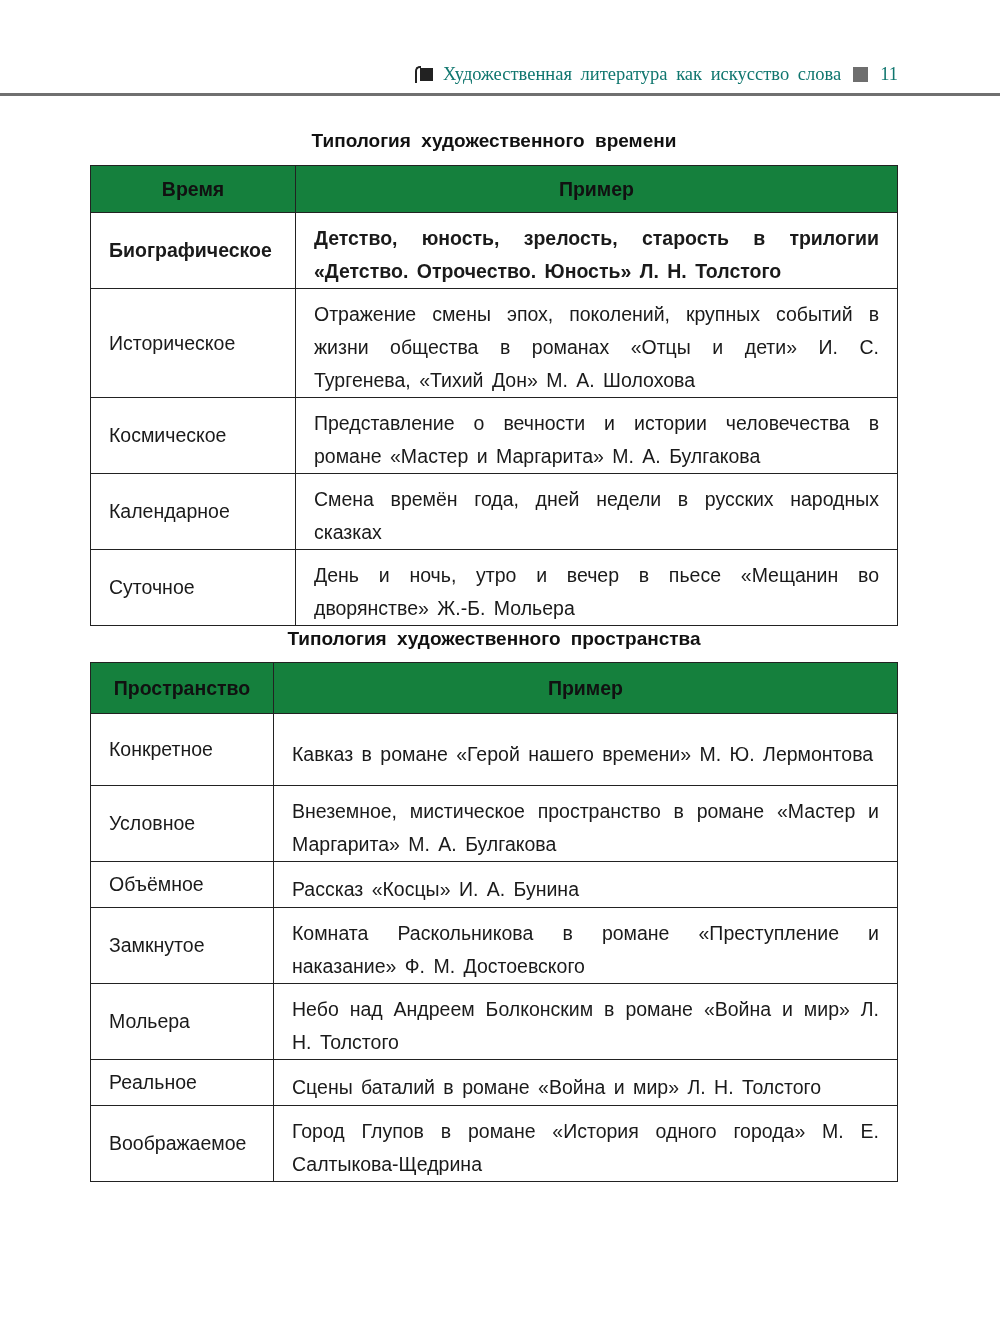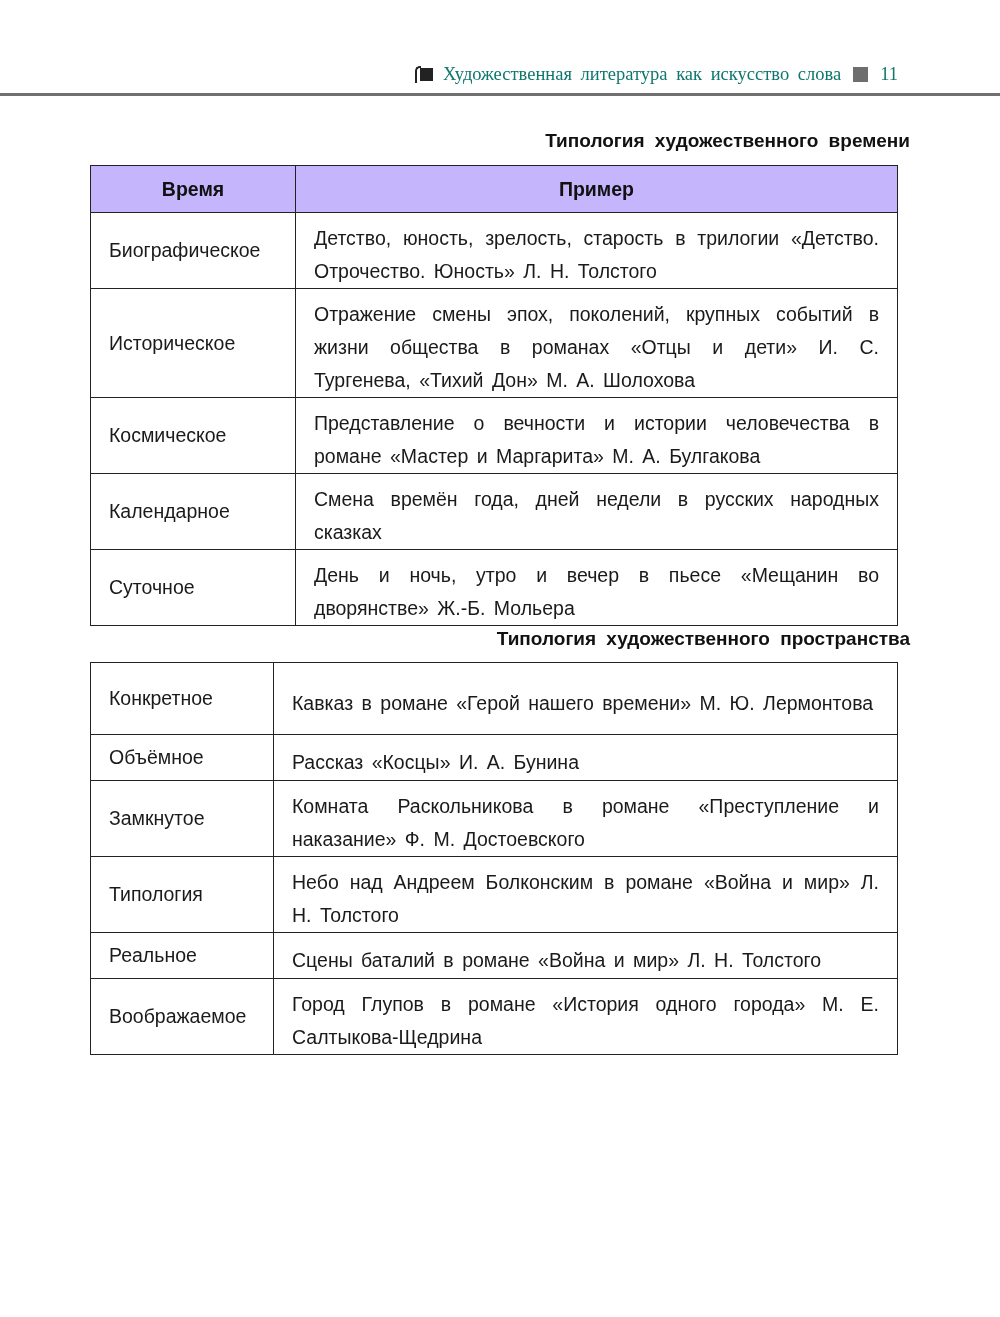--- a/index.html
+++ b/index.html
@@ -17,32 +17,32 @@
     word-spacing: 4px; color: #0f766e;
   }
   .rh-icon { width: 18px; height: 17px; margin-right: 10px; position: relative; display: inline-block; }
   .rh-icon .box { position: absolute; right: 0; top: 2px; width: 13px; height: 13px; background: #222; }
   .rh-icon .fig { position: absolute; left: 0; top: 0; width: 6px; height: 17px; border-left: 2px solid #222; border-top: 2px solid #222; border-radius: 5px 0 0 0; box-sizing: border-box; }
   .rh-square { width: 15px; height: 15px; background: #6e6e6e; display: inline-block; margin: 0 12px 0 12px; }
   .rule {
     position: absolute; top: 93px; left: 0; width: 1000px; height: 3px; background: #707070;
   }
   .table-title {
-    position: absolute; left: 102px; width: 808px; text-align: right;
+    position: absolute; left: 90px; width: 808px; text-align: center;
     font-weight: bold; font-size: 19px; word-spacing: 5px; color: #111;
   }
   table.typ {
     position: absolute; left: 90px; width: 808px; border-collapse: collapse;
     font-size: 19.5px;
   }
   table.typ th, table.typ td {
     border: 1.5px solid #222; padding: 0; vertical-align: middle;
   }
   table.typ th {
-    background: #c4b5fd; font-weight: bold; text-align: center; font-size: 19.5px; color: #111;
+    background: #15803d; font-weight: bold; text-align: center; font-size: 19.5px; color: #111;
   }
   table.typ td.term { padding-left: 18px; text-align: left; }
   table.typ td.ex {
     padding: 9px 18px 0 18px; text-align: justify; text-align-last: left;
     line-height: 33px; word-spacing: 3px;
   }
 </style>
 </head>
 <body>
 
@@ -63,21 +63,21 @@
 <table class="typ" style="top:165px;">
   <colgroup>
       <col style="width:205px">
       <col>
     </colgroup>
   <tbody>
       <tr style="height:47px;">
     <th>Время</th>
     <th>Пример</th>
   </tr>
-  <tr style="height:72px;">
+  <tr style="height:72px;font-weight:bold;">
     <td class="term">Биографическое</td>
     <td class="ex">Детство, юность, зрелость, старость в трилогии «Детство. Отрочество. Юность» Л. Н. Толстого</td>
   </tr>
   <tr style="height:96px;">
     <td class="term">Историческое</td>
     <td class="ex">Отражение смены эпох, поколений, крупных событий в жизни общества в романах «Отцы и дети» И. С. Тургенева, «Тихий Дон» М. А. Шолохова</td>
   </tr>
   <tr style="height:72px;">
     <td class="term">Космическое</td>
     <td class="ex">Представление о вечности и истории человечества в романе «Мастер и Маргарита» М. А. Булгакова</td>
@@ -93,34 +93,42 @@
 </tbody>
   </table>
 
 <div class="table-title" style="top:628px;">Типология художественного пространства</div>
 <table class="typ" style="top:662px;">
   <colgroup>
       <col style="width:183px">
       <col>
     </colgroup>
   <tbody>
+      <tr style="height:51px;">
+    <th>Пространство</th>
+    <th>Пример</th>
+  </tr>
   <tr style="height:72px;border-radius:30px;">
     <td class="term">Конкретное</td>
     <td class="ex">Кавказ в романе «Герой нашего времени» М. Ю. Лермонтова</td>
+  </tr>
+  <tr style="height:71px;">
+    <td class="term">Условное</td>
+    <td class="ex">Внеземное, мистическое пространство в романе «Мастер и Маргарита» М. А. Булгакова</td>
   </tr>
   <tr style="height:46px;">
     <td class="term">Объёмное</td>
     <td class="ex">Рассказ «Косцы» И. А. Бунина</td>
   </tr>
   <tr style="height:71px;">
     <td class="term">Замкнутое</td>
     <td class="ex">Комната Раскольникова в романе «Преступление и наказание» Ф. М. Достоевского</td>
   </tr>
   <tr style="height:72px;">
-    <td class="term">Типология</td>
+    <td class="term">Мольера</td>
     <td class="ex">Небо над Андреем Болконским в романе «Война и мир» Л. Н. Толстого</td>
   </tr>
   <tr style="height:46px;margin-left:24px;">
     <td class="term">Реальное</td>
     <td class="ex">Сцены баталий в романе «Война и мир» Л. Н. Толстого</td>
   </tr>
   <tr style="height:72px;">
     <td class="term">Воображаемое</td>
     <td class="ex">Город Глупов в романе «История одного города» М. Е. Салтыкова-Щедрина</td>
   </tr>

